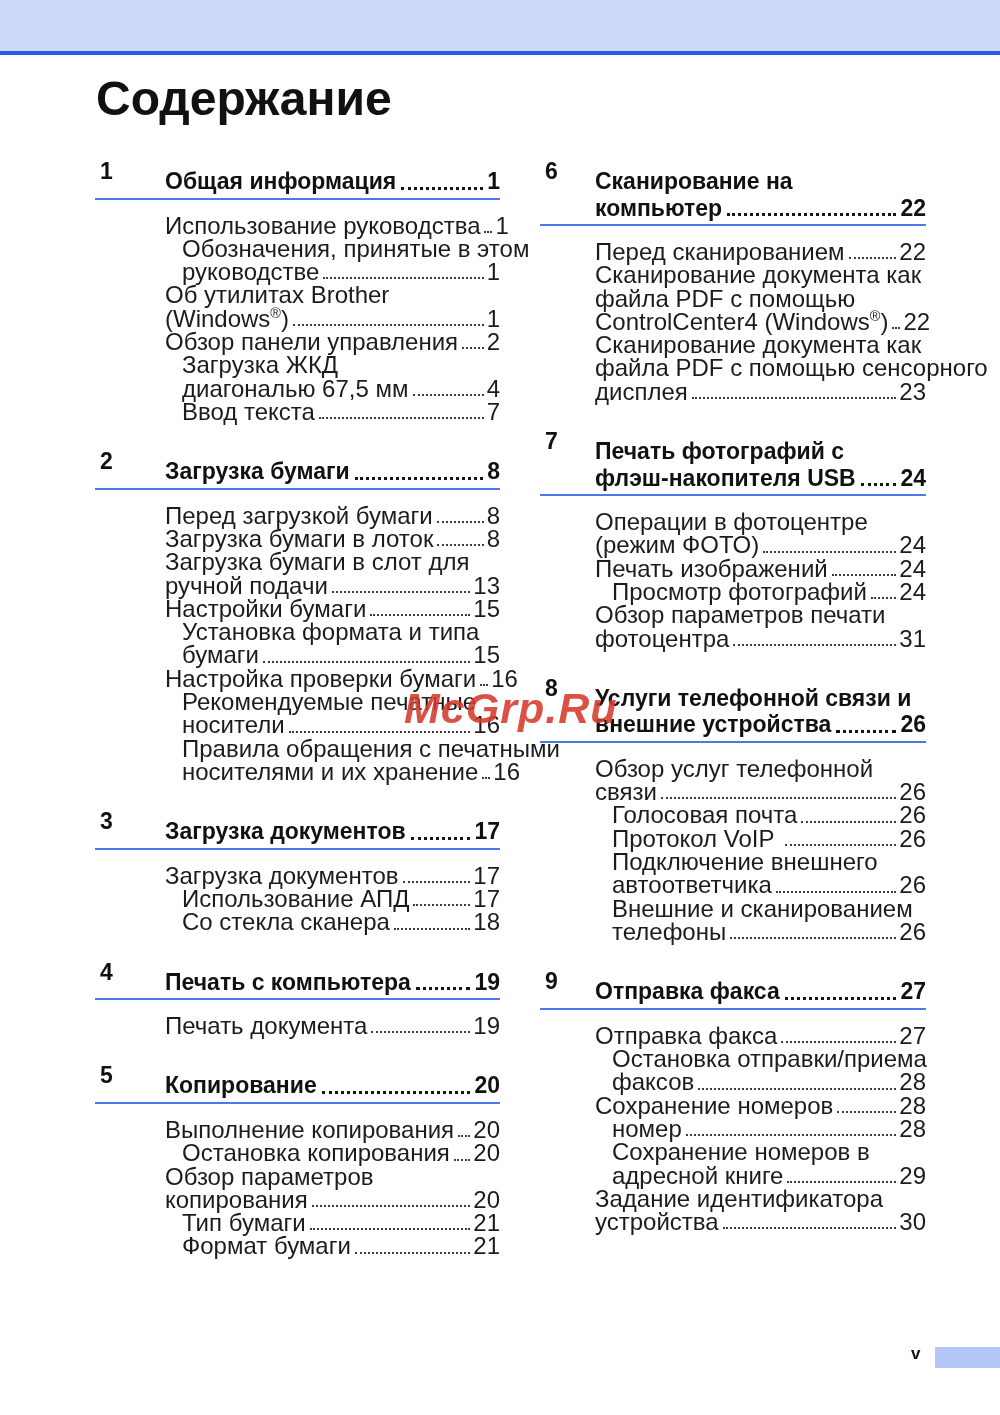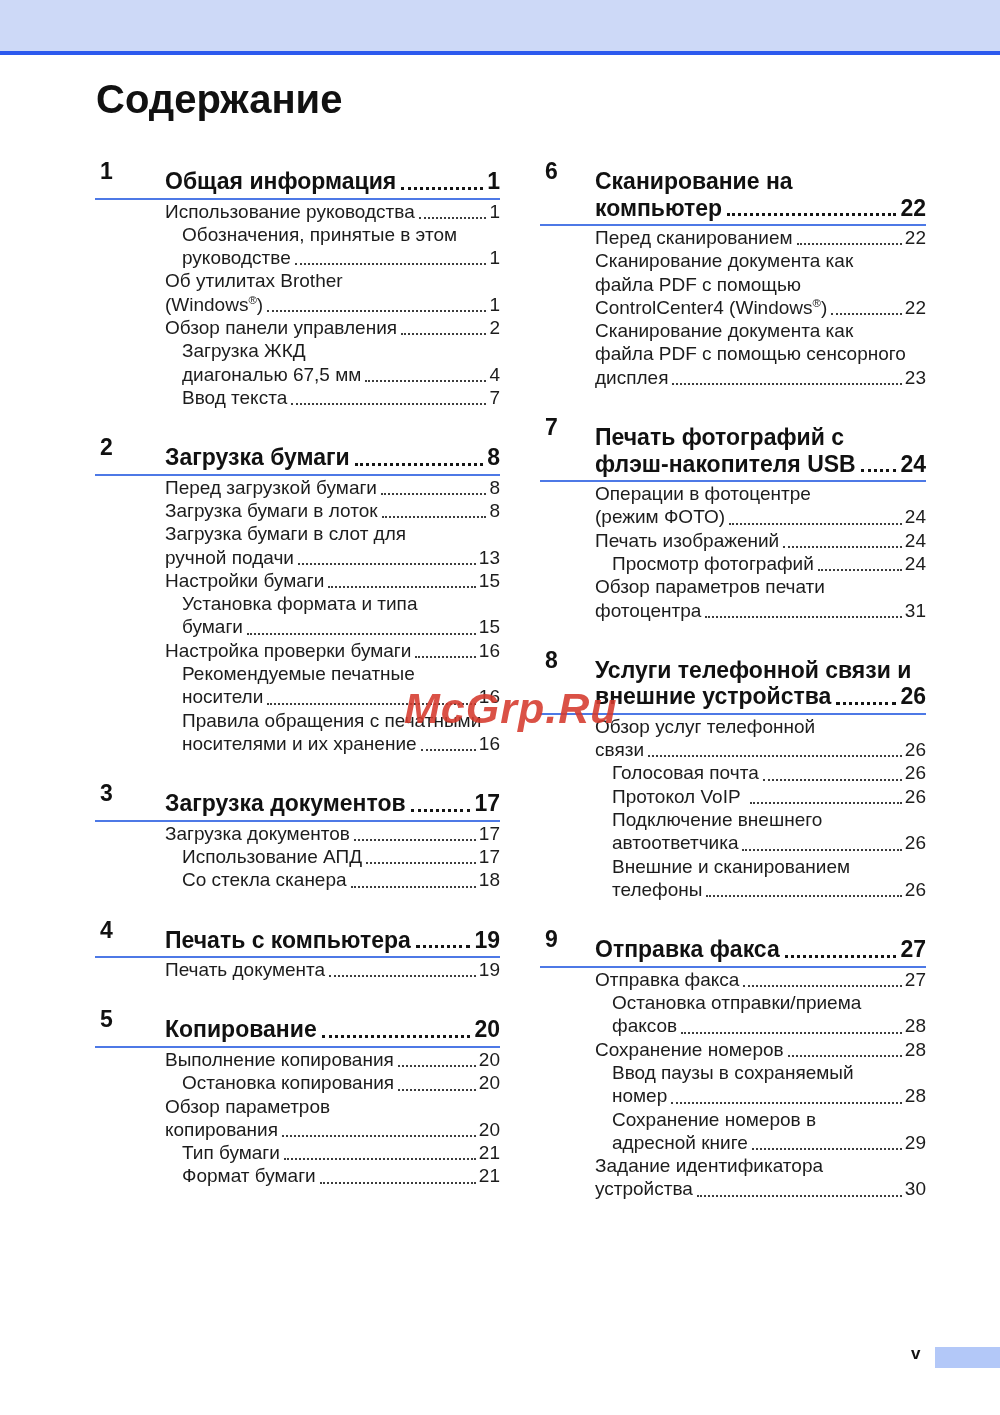--- a/index.html
+++ b/index.html
@@ -25,21 +25,21 @@
     background: var(--top-band);
   }
   .top-rule {
     position: absolute; top: 51px; left: 0;
     width: 1000px; height: 4px;
     background: var(--top-line);
   }
   .page-title {
     position: absolute; left: 96px; top: 76px;
     margin: 0;
-    font-size: 40px; font-weight: bold; line-height: 46px;
+    font-size: 48px; font-weight: bold; line-height: 46px;
     color: #111;
     letter-spacing: 0px;
   }
   .col { position: absolute; top: 158px; }
   .col1 { left: 95px; width: 405px; }
   .col2 { left: 540px; width: 386px; }
 
   .chapter { margin-top: 25px; }
   .chapter:first-child { margin-top: 0; }
 
@@ -64,22 +64,22 @@
     align-self: flex-end;
     border-bottom: 2.6px dotted #3d3d3d;
     margin: 0 3px 4px 4px;
   }
   .chapter-title .leader {
     border-bottom: 3.2px dotted #151515;
     margin: 0 4px 5px 5px;
   }
 
   .entries {
-    padding-top: 0;
-    font-size: 19px; line-height: 23.3px;
+    padding-top: 14px;
+    font-size: 24px; line-height: 23.3px;
     color: #1c1c1c;
   }
   .entry-line { box-sizing: border-box; }
   .col1 .entry-line.indent-1 { padding-left: 70px; }
   .col1 .entry-line.indent-2 { padding-left: 87px; text-align: center; }
   .col2 .entry-line.indent-1 { padding-left: 55px; }
   .col2 .entry-line.indent-2 { padding-left: 72px; }
 
   sup.reg { font-size: 0.6em; vertical-align: super; line-height: 0; }
 
@@ -484,23 +484,20 @@
           <span class="txt">факсов</span>
           <span class="leader"></span>
           <span class="pg">28</span>
         </div>
         <div class="line entry-line indent-1">
           <span class="txt">Сохранение номеров</span>
           <span class="leader"></span>
           <span class="pg">28</span>
         </div>
         <div class="line entry-line indent-2">
-          <span class="txt">Ввод паузы в сохраняемый</span>
-        </div>
-        <div class="line entry-line indent-2">
           <span class="txt">номер</span>
           <span class="leader"></span>
           <span class="pg">28</span>
         </div>
         <div class="line entry-line indent-2">
           <span class="txt">Сохранение номеров в</span>
         </div>
         <div class="line entry-line indent-2">
           <span class="txt">адресной книге</span>
           <span class="leader"></span>

